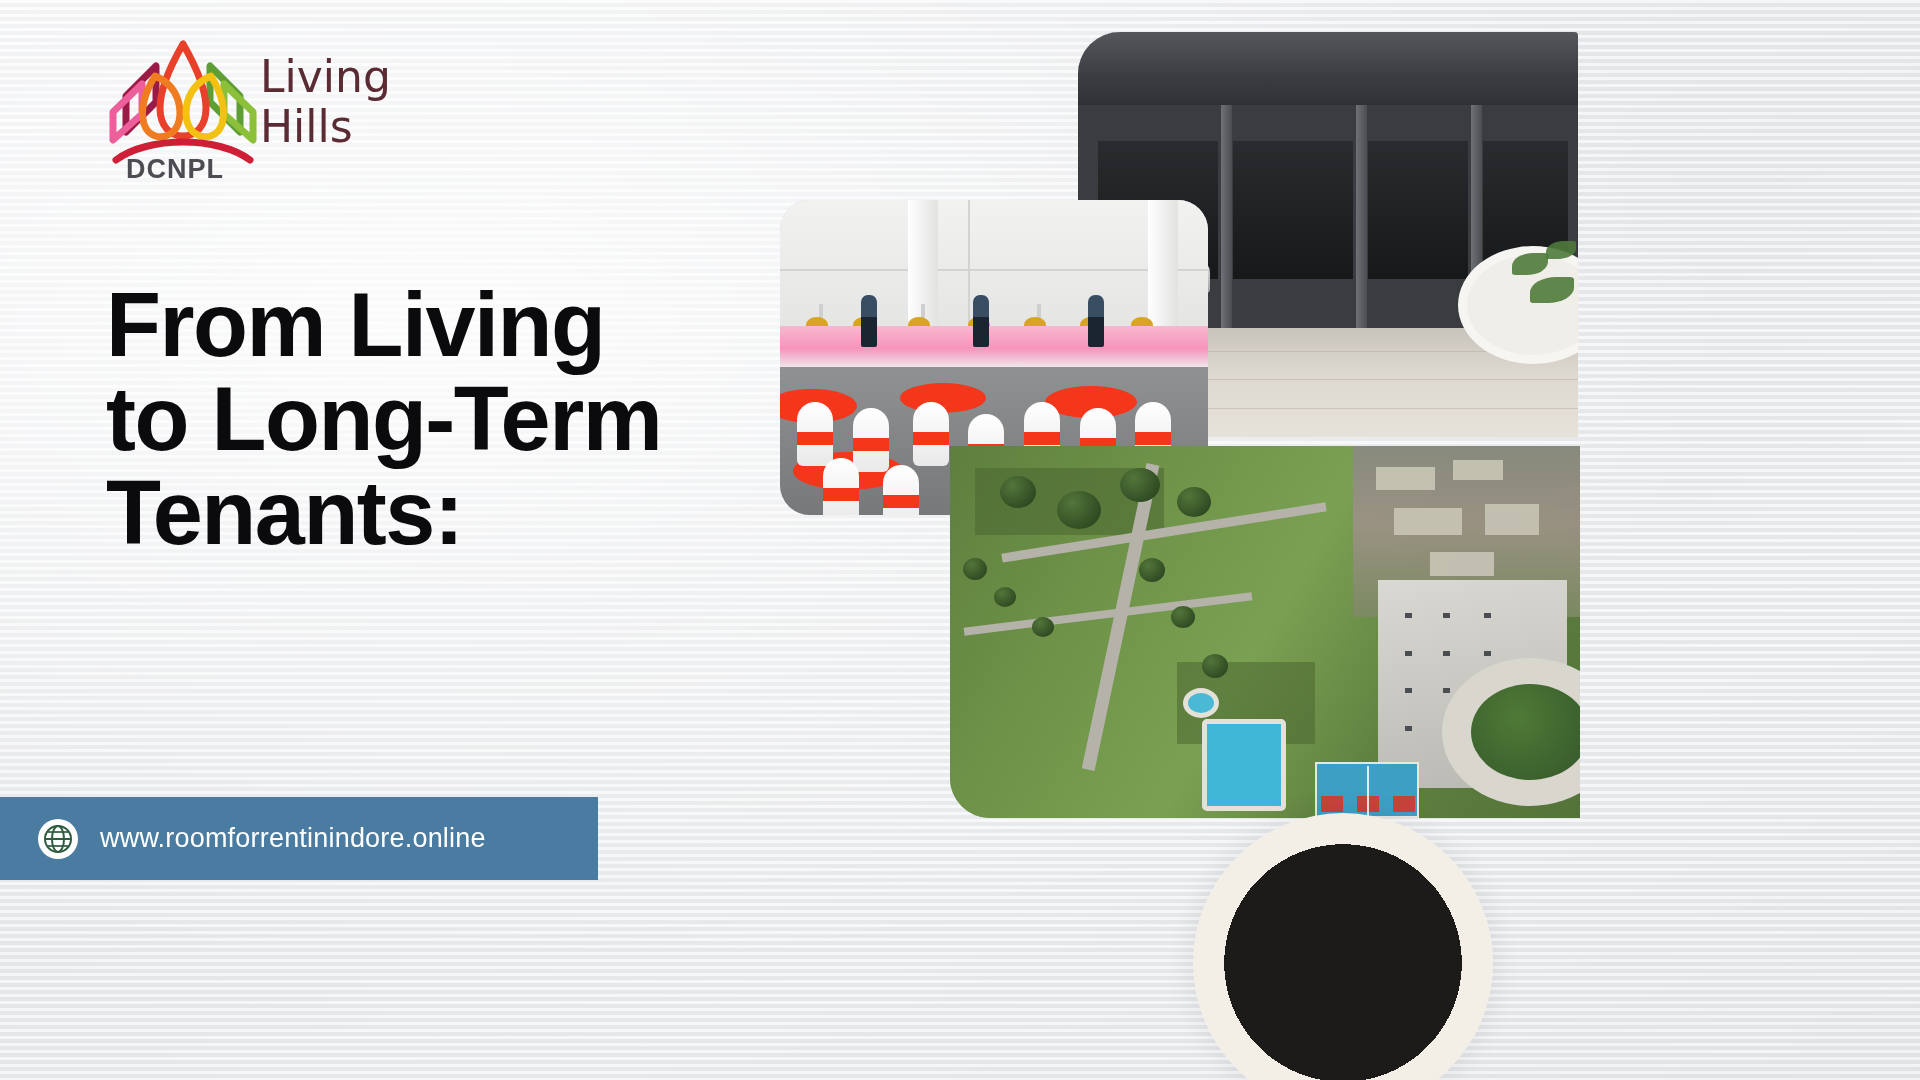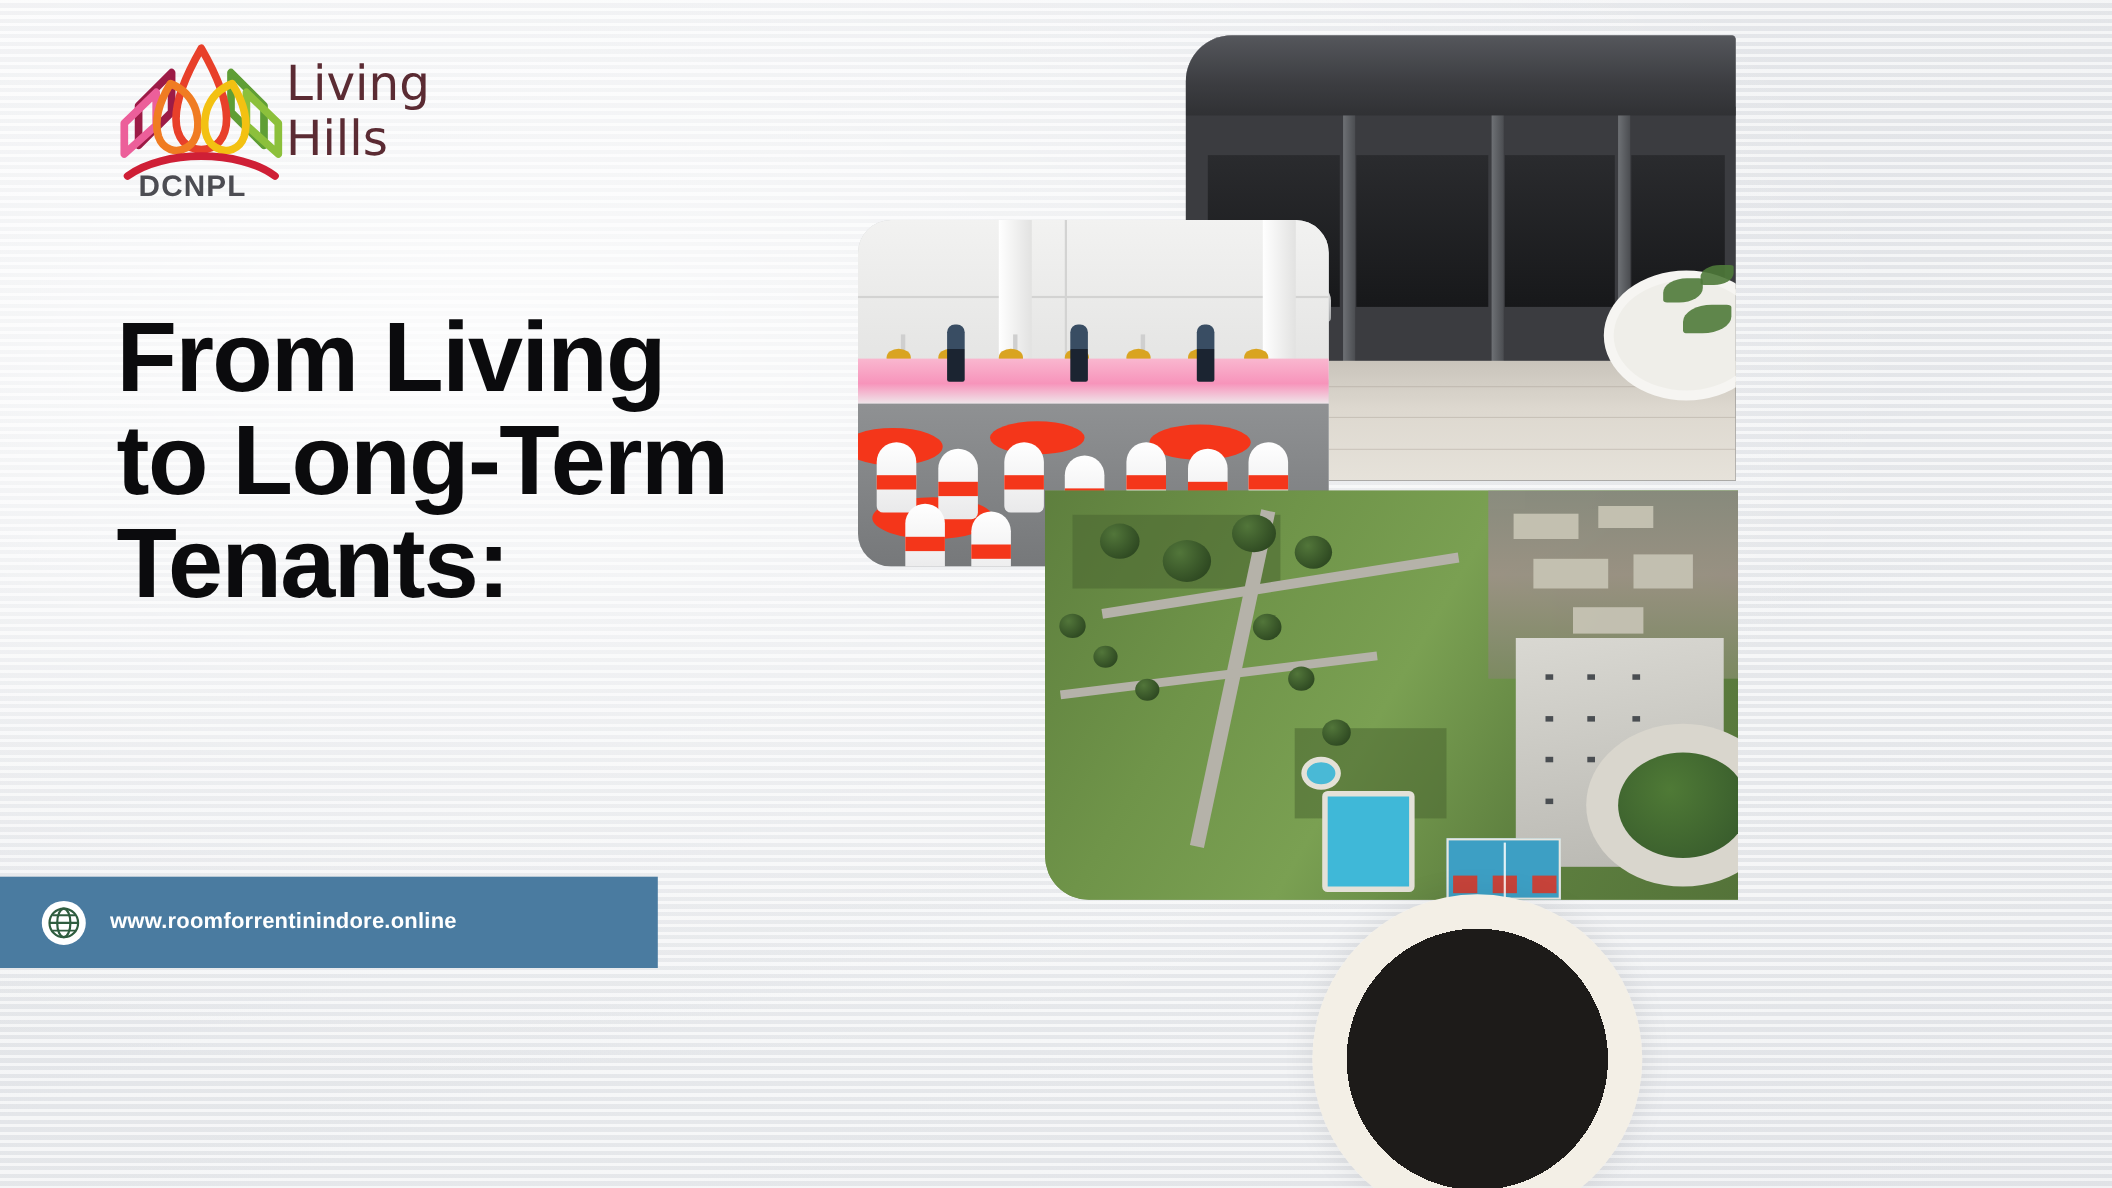--- a/index.html
+++ b/index.html
@@ -75,21 +75,21 @@
     background:#4a7ba0;
     display:flex; align-items:center;
   }
   #url-bar .globe {
     margin-left:38px; width:40px; height:40px; flex:0 0 auto;
     background:#ffffff; border-radius:50%;
     display:flex; align-items:center; justify-content:center;
   }
   #url-bar .url {
     margin-left:22px;
-    font-size:20px; font-weight:700; color:#ffffff; letter-spacing:.2px;
+    font-size:27px; font-weight:400; color:#ffffff; letter-spacing:.2px;
     white-space:nowrap;
   }
 
   
   .photo { position:absolute; overflow:hidden; }
 
   
   #photo-building {
     left:1078px; top:32px; width:500px; height:405px;
     border-top-left-radius:42px; border-top-right-radius:4px;

